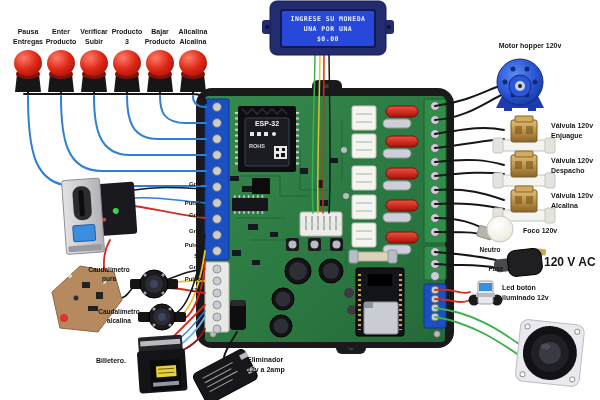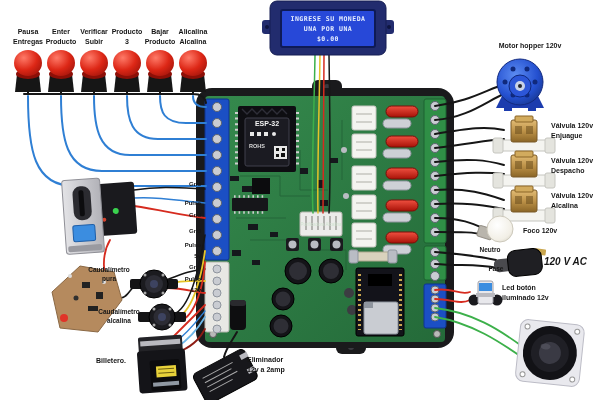--- a/index.html
+++ b/index.html
@@ -3,21 +3,21 @@
 <meta charset="utf-8">
 <style>
   html,body{margin:0;padding:0;background:#fff;}
   .stage{position:relative;width:600px;height:400px;background:#fff;overflow:hidden;
          font-family:"Liberation Sans",sans-serif;}
   .stage svg{position:absolute;left:0;top:0;z-index:1;}
   .lbl{position:absolute;z-index:3;font:bold 7px "Liberation Sans",sans-serif;
        color:#161616;line-height:10px;text-align:center;white-space:nowrap;}
   .l6{font-size:6px;line-height:8px;}
   .l65{font-size:6.5px;line-height:9px;}
-  .l75{font-size:10px;font-style:italic;}
+  .l75{font-size:12px;}
   .ta-l{text-align:left;}
   .ta-r{text-align:right;}
   .lcdtxt{position:absolute;z-index:3;font:bold 6.5px "DejaVu Sans Mono",monospace;
           color:#e6eeff;line-height:10px;text-align:center;letter-spacing:.5px;}
   .chiptxt{position:absolute;z-index:3;color:#f2f2f2;text-align:center;
            font:bold 7px "Liberation Sans",sans-serif;}
   .rohstxt{position:absolute;z-index:3;color:#d8d8d8;text-align:left;
            font:bold 5.5px "Liberation Sans",sans-serif;}
   .silktxt{position:absolute;z-index:3;color:#cfe3cf;opacity:.9;text-align:center;
            font:4.5px "Liberation Sans",sans-serif;}

